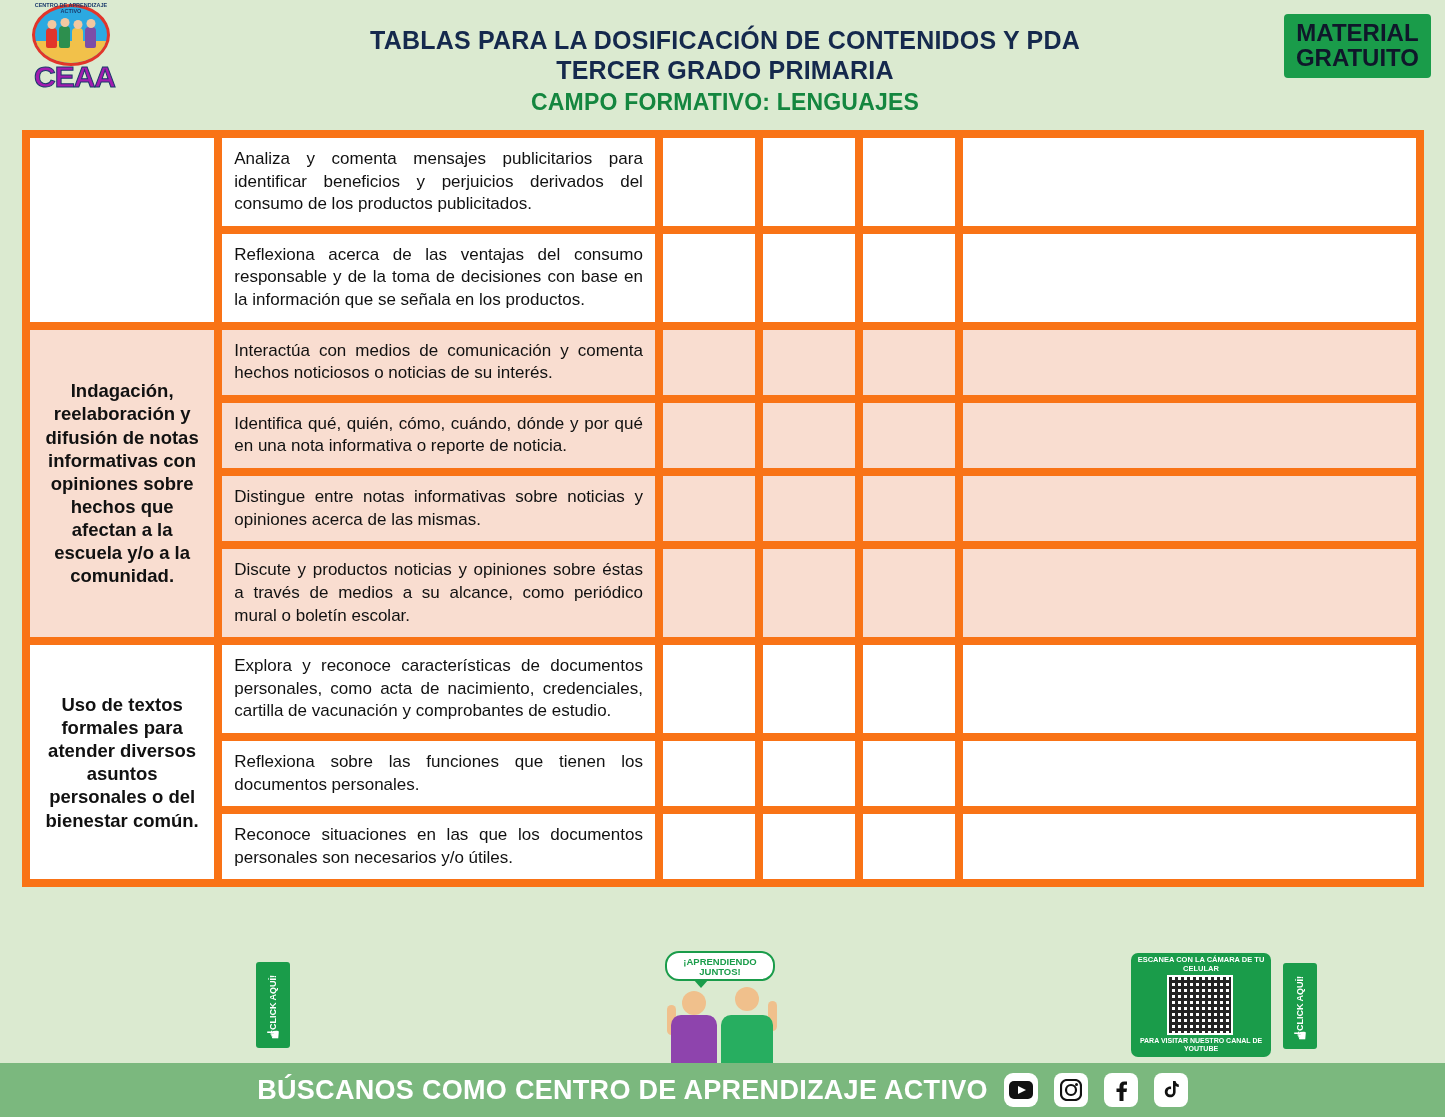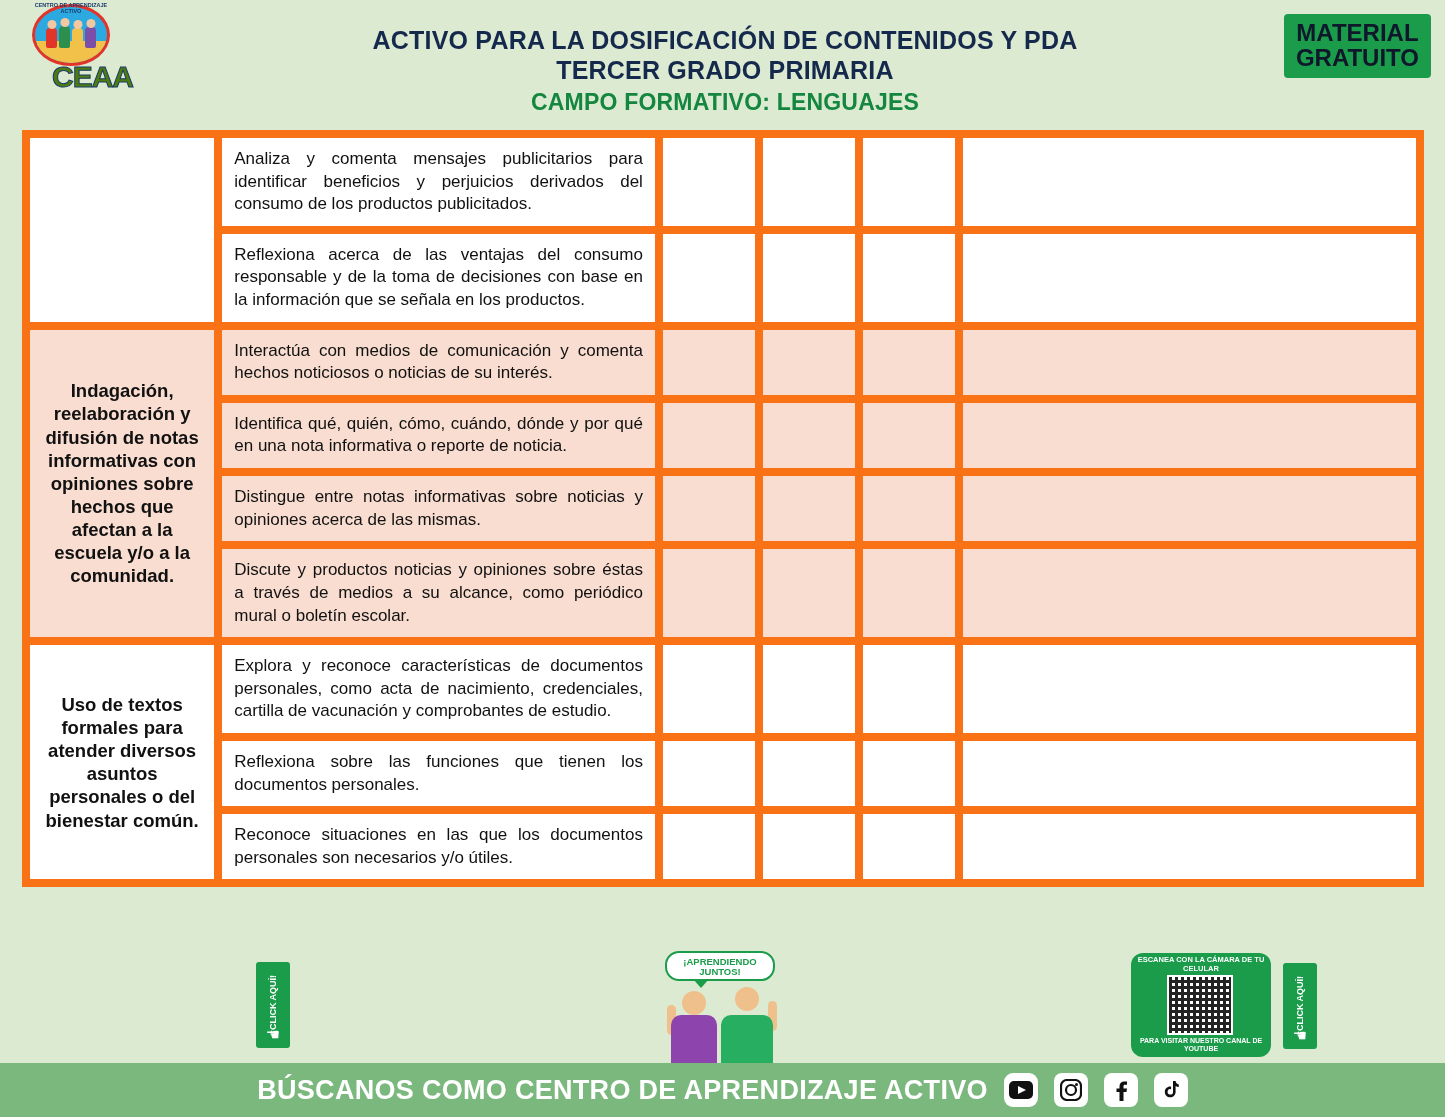--- a/index.html
+++ b/index.html
@@ -29,23 +29,23 @@
   .logo-kids {
     position: absolute; left: 50%; top: 46%; transform: translate(-50%,-50%);
     width: 54px; height: 30px;
   }
   .kid { position: absolute; bottom: 0; width: 11px; height: 20px; border-radius: 4px 4px 2px 2px; }
   .kid:after {
     content:""; position:absolute; top:-8px; left:50%; transform:translateX(-50%);
     width:9px; height:9px; border-radius:50%; background:#f3c8a0;
   }
   .logo-text {
-    position: absolute; left: 9px; top: 58px; width: 106px;
-    font-weight: bold; font-size: 30px; color: #4d7c0f;
-    text-align: right; letter-spacing: -1px; line-height: 1;
+    position: absolute; left: 16px; top: 58px; width: 106px;
+    font-weight: bold; font-size: 30px; color: #a21caf;
+    text-align: left; letter-spacing: -1px; line-height: 1;
     -webkit-text-stroke: 1px #1b3a6b;
   }
   .logo-arc {
     position: absolute; left: 6px; top: -2px; width: 94px; height: 34px;
     font-size: 5.5px; color: #1b3a6b; font-weight: bold; text-align: center;
   }
   .titles {
     position: absolute; left: 300px; top: 26px; width: 850px; text-align: center;
   }
   .title-1, .title-2 {
@@ -156,21 +156,21 @@
     width: 24px; height: 24px; border-radius: 50%; background: #f0c08c;
   }
   .arm-up {
     position: absolute; top: 16px; width: 9px; height: 30px; border-radius: 5px;
     background: #f0c08c;
   }
 
   .qr-right { position: absolute; right: 128px; top: 8px; width: 186px; height: 112px; }
   .sq-frame {
     position: absolute; left: 0; top: 0; width: 140px; height: 104px;
-    background: #1a9c4a; border-radius: 12px;
+    background: #1a9c4a; border-radius: 7px;
   }
   .sq-cap {
     position: absolute; left: 0; top: 3px; width: 140px;
     color: #ffffff; font-size: 7.5px; font-weight: bold; text-align: center; line-height: 1.15;
   }
   .sq-qr {
     position: absolute; left: 36px; top: 22px; width: 66px; height: 60px;
     background: #ffffff; padding: 2px;
   }
   .sq-foot {
@@ -208,21 +208,21 @@
           <div class="kid" style="left:15px;background:#2d8f4e;height:22px;"></div>
           <div class="kid" style="left:28px;background:#f2c14a;"></div>
           <div class="kid" style="left:41px;background:#7b4ea8;height:21px;"></div>
         </div>
       </div>
       <div class="logo-arc">CENTRO DE APRENDIZAJE ACTIVO</div>
       <div class="logo-text">CEAA</div>
     </div>
 
     <div class="titles">
-      <div class="title-1">ACTIVO PARA LA DOSIFICACIÓN DE CONTENIDOS Y PDA</div>
+      <div class="title-1">TABLAS PARA LA DOSIFICACIÓN DE CONTENIDOS Y PDA</div>
       <div class="title-2">TERCER GRADO PRIMARIA</div>
       <div class="title-3">CAMPO FORMATIVO: LENGUAJES</div>
     </div>
 
     <div class="badge">
       <div>MATERIAL</div>
       <div>GRATUITO</div>
     </div>
   </div>
 

